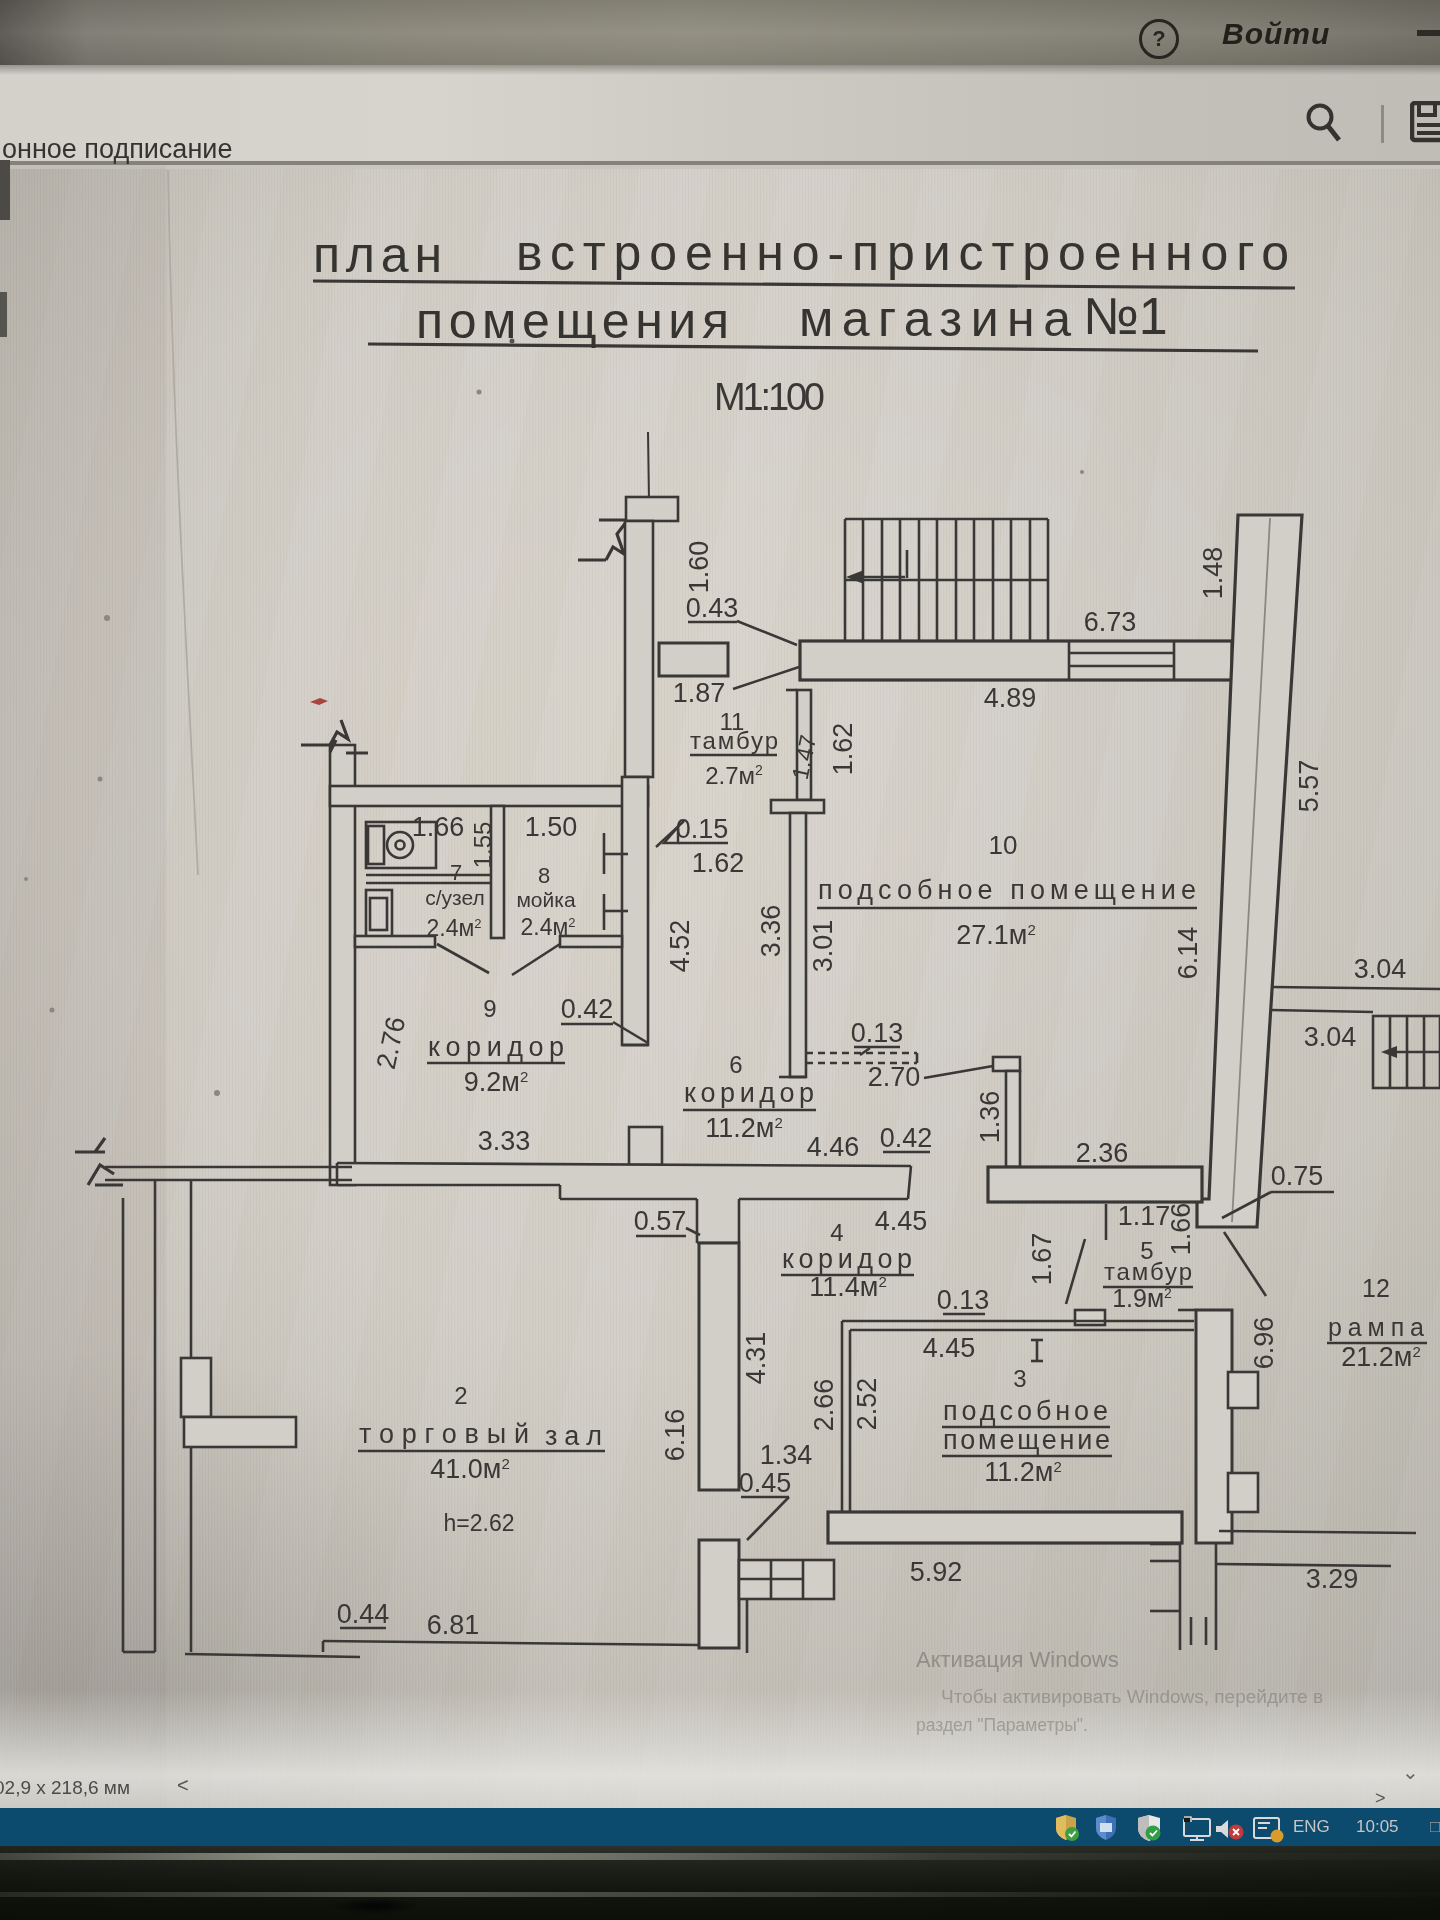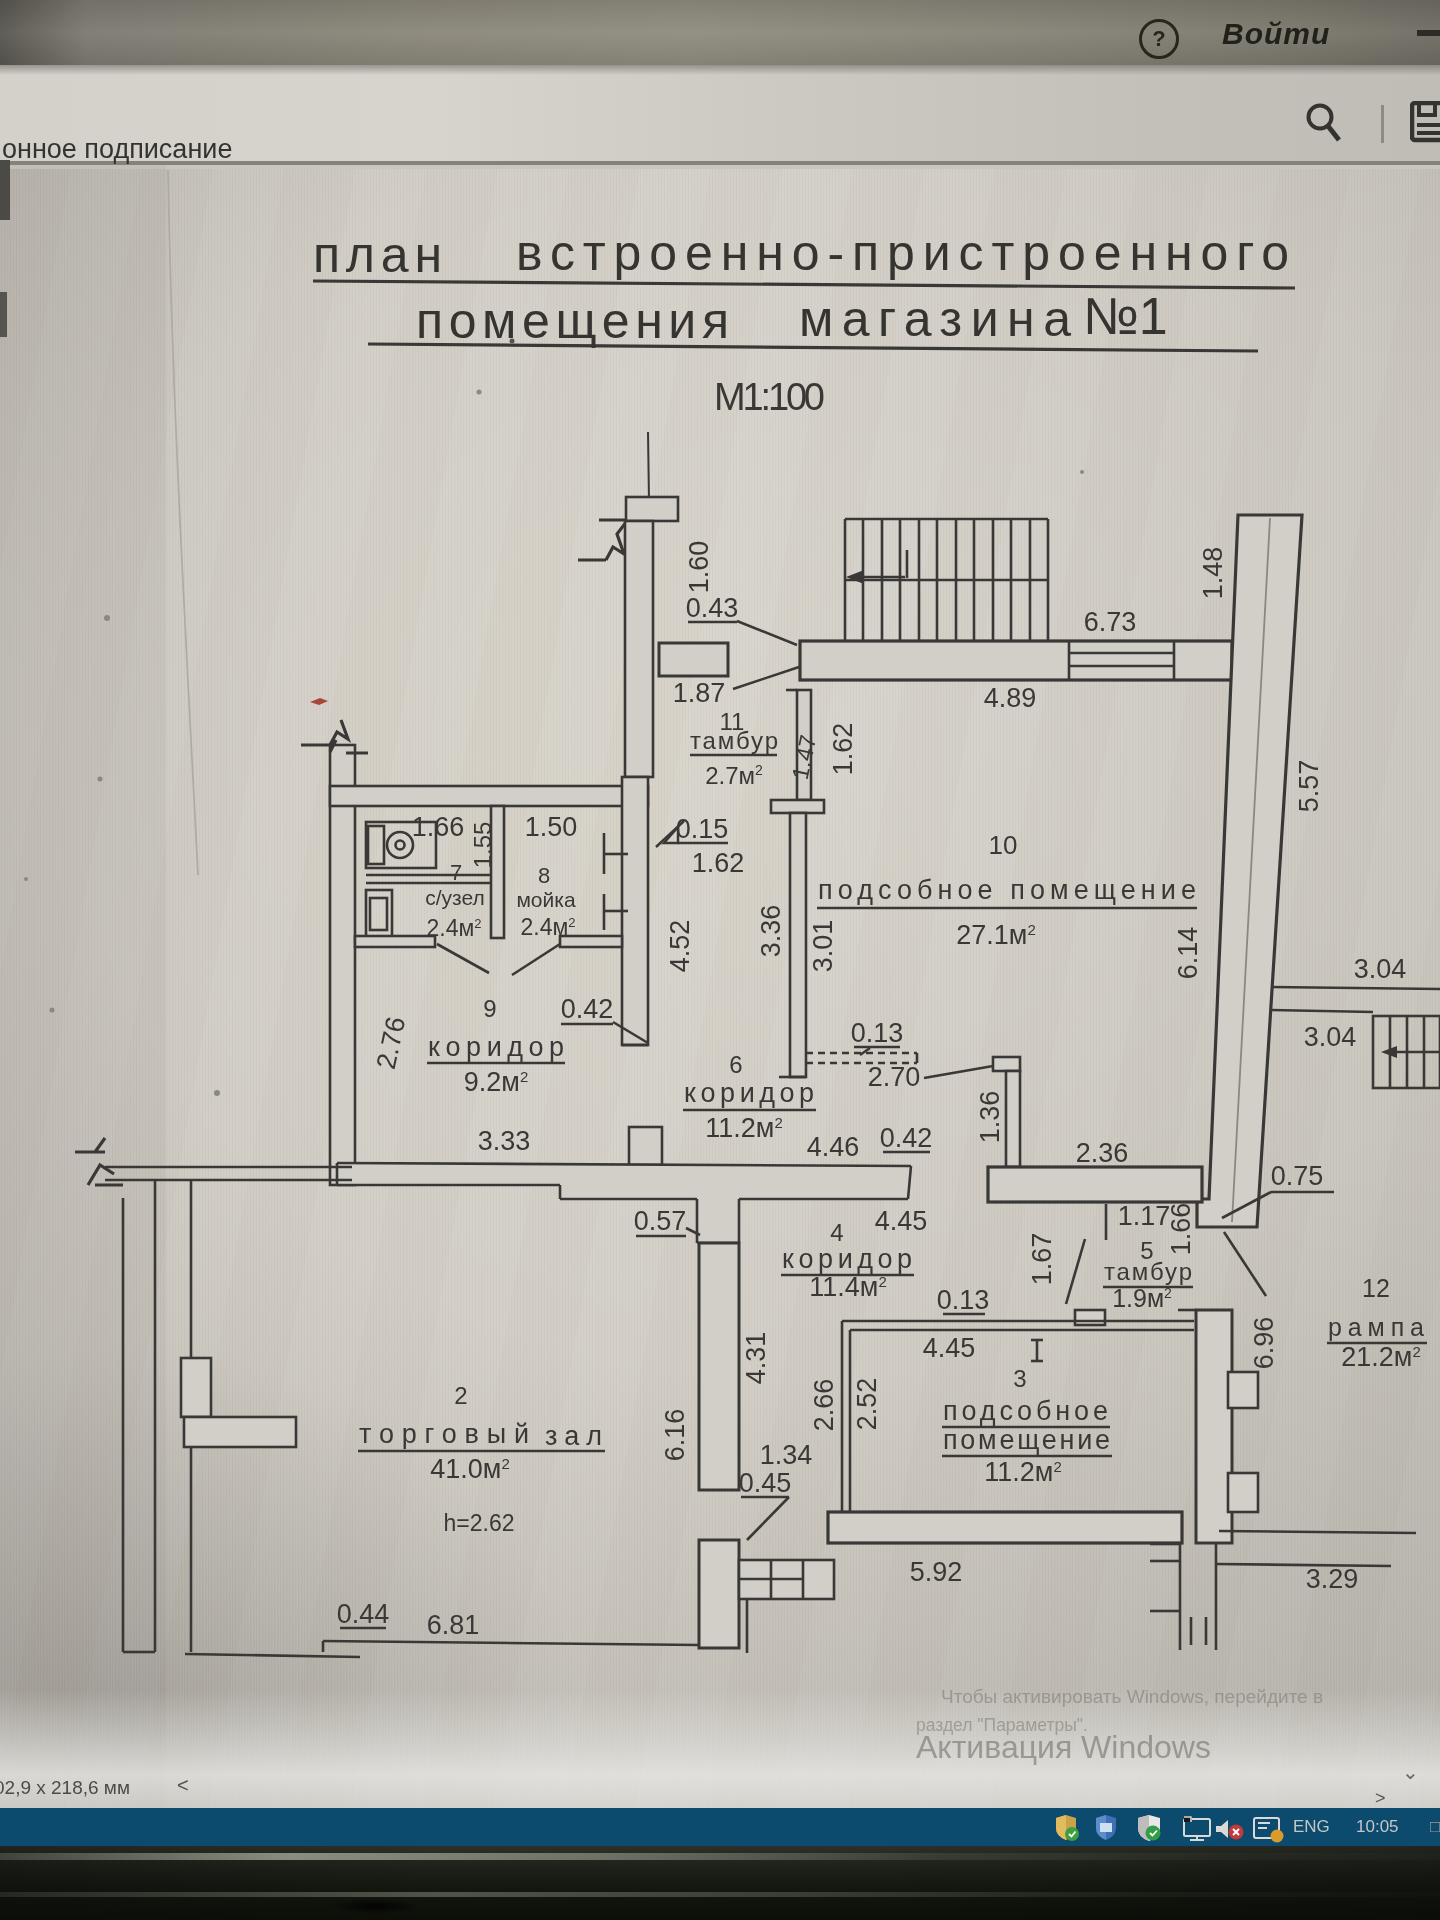--- a/index.html
+++ b/index.html
@@ -40,21 +40,21 @@
   #chev{position:absolute;left:1402px;top:1760px;color:#66655f;font-size:20px;}
   #taskbar{left:0;top:1808px;width:1440px;height:38px;background:#0c4a6e;}
   #taskbar .t{position:absolute;color:#c6c6c6;font-size:17px;top:9px;}
   #bezel{left:0;top:1846px;width:1440px;height:74px;
     background:linear-gradient(to right, rgba(10,12,8,.35), rgba(0,0,0,0) 30%, rgba(0,0,0,0) 60%, rgba(8,10,6,.3)),
     linear-gradient(to bottom,#2e3029 0,#23251f 18%,#1a1c16 40%,#13150f 60%,#0c0e08 100%);}
   .streakA{position:absolute;left:0;top:1853px;width:1440px;height:7px;
     background:linear-gradient(to right, rgba(150,155,140,.3), rgba(200,205,190,.62) 20%, rgba(180,185,170,.5) 42%, rgba(110,115,102,.28) 65%, rgba(70,75,65,.16) 85%, rgba(55,60,52,.12));}
   .streakB{position:absolute;left:0;top:1892px;width:1440px;height:5px;
     background:linear-gradient(to right, rgba(120,125,110,.22), rgba(165,170,155,.42) 30%, rgba(145,150,135,.32) 55%, rgba(80,85,75,.16) 80%, rgba(45,50,42,.07));}
-  #awm1{position:absolute;left:916px;top:1729px;color:rgba(105,103,99,.55);font-size:32px;}
+  #awm1{position:absolute;left:916px;top:1647px;color:rgba(105,103,99,.55);font-size:22px;}
   #awm2{position:absolute;left:916px;top:1686px;color:rgba(115,113,108,.5);font-size:19px;margin-left:25px;}
   #awm3{position:absolute;left:916px;top:1715px;color:rgba(115,113,108,.5);font-size:17.5px;}
 </style>
 </head>
 <body>
 <div class="abs" id="topbar">
     <div class="shade"></div>
   <div id="help">?</div>
     <div id="login">Войти</div>
     <div id="minim"></div>

